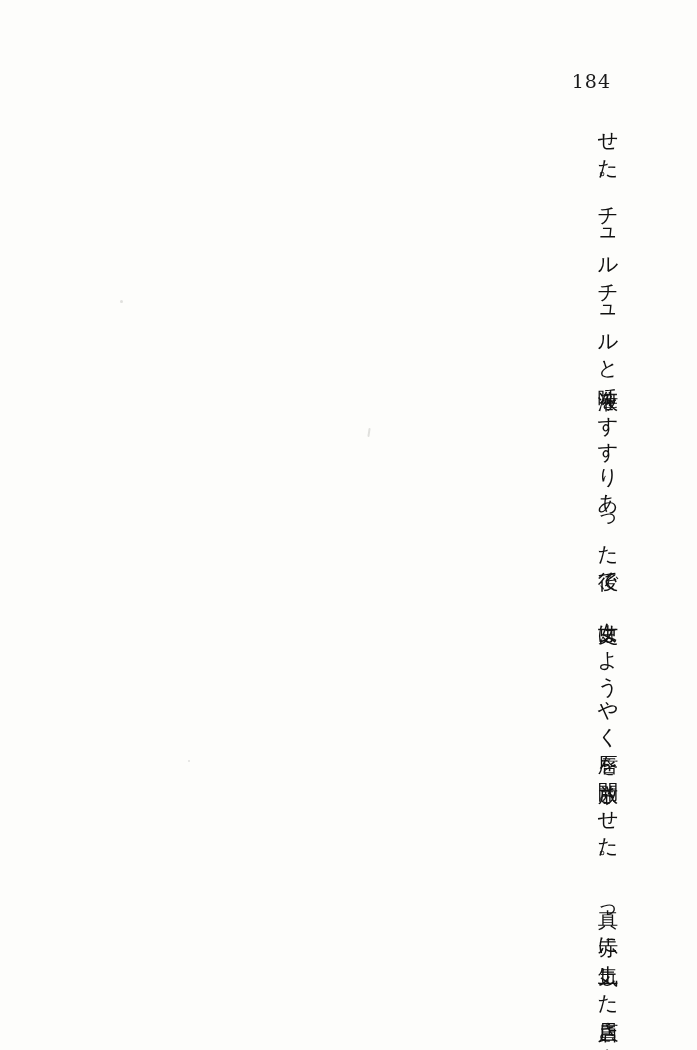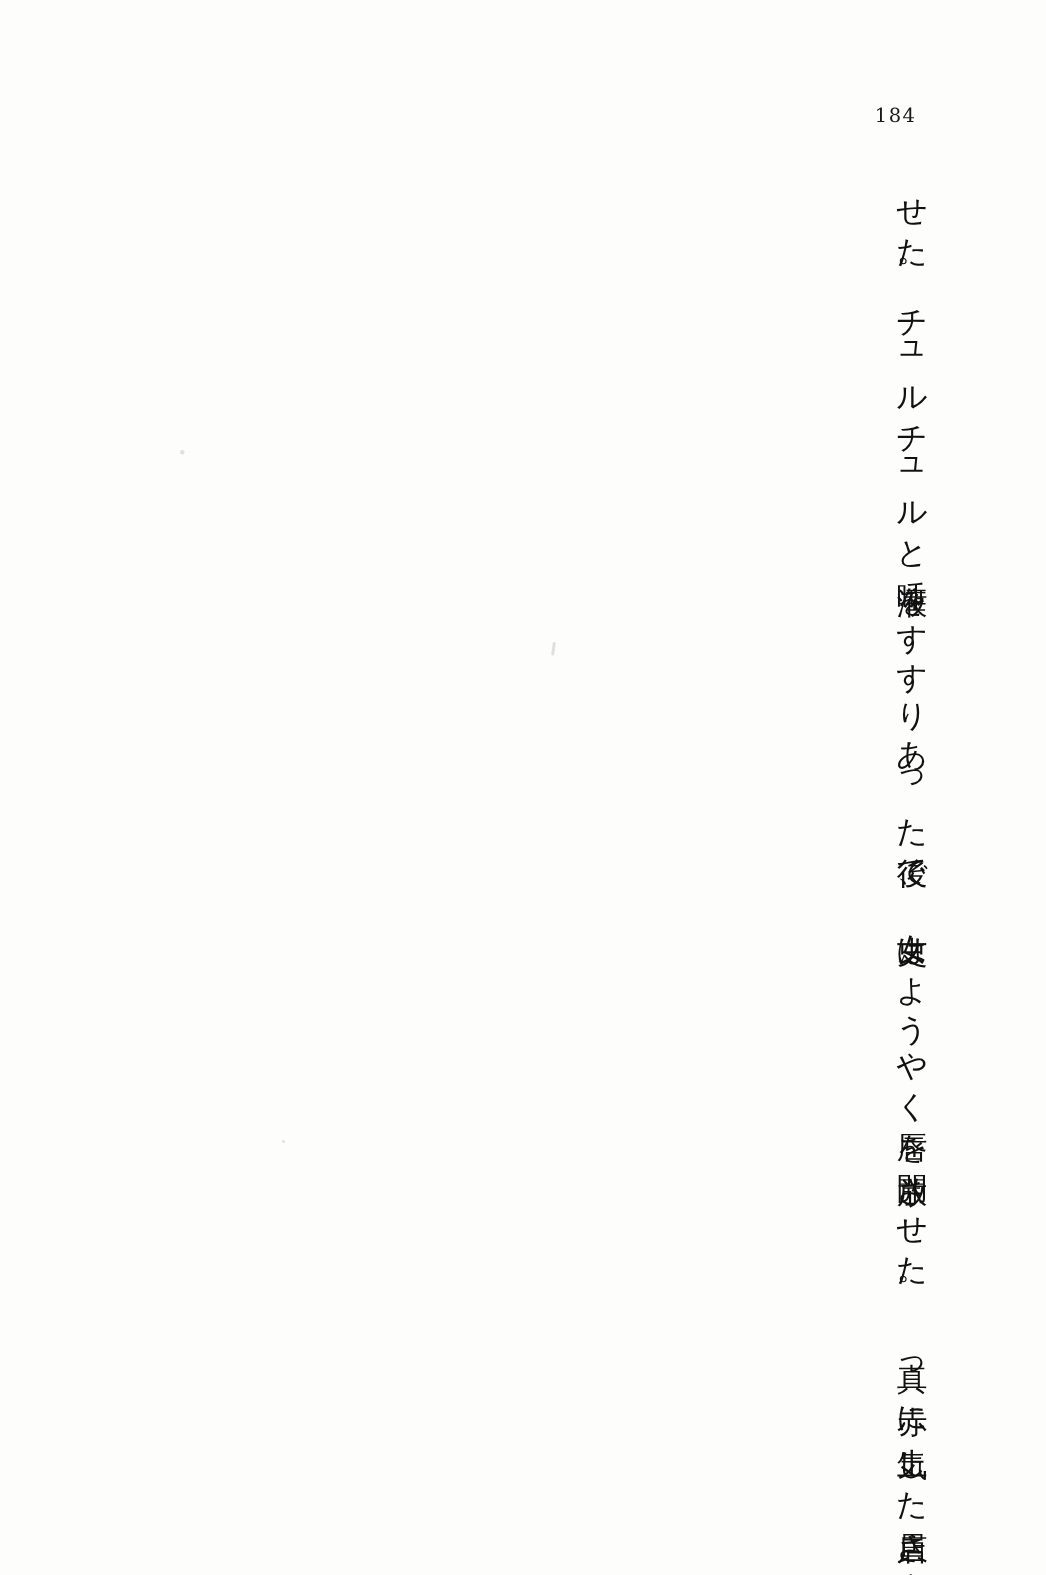--- a/index.html
+++ b/index.html
@@ -19,21 +19,21 @@
     position: absolute;
     inset: 0;
     background: #fdfdfb;
   }
 
   
   .page-number {
     position: absolute;
     top: 70px;
     right: 86px;
-    font-size: 13px;
+    font-size: 19px;
     letter-spacing: 1px;
     color: #1a1a1a;
     font-family: "DejaVu Serif", "Liberation Serif", serif;
   }
 
   
   .vtext {
     position: absolute;
     top: 118px;
     right: 70px;

